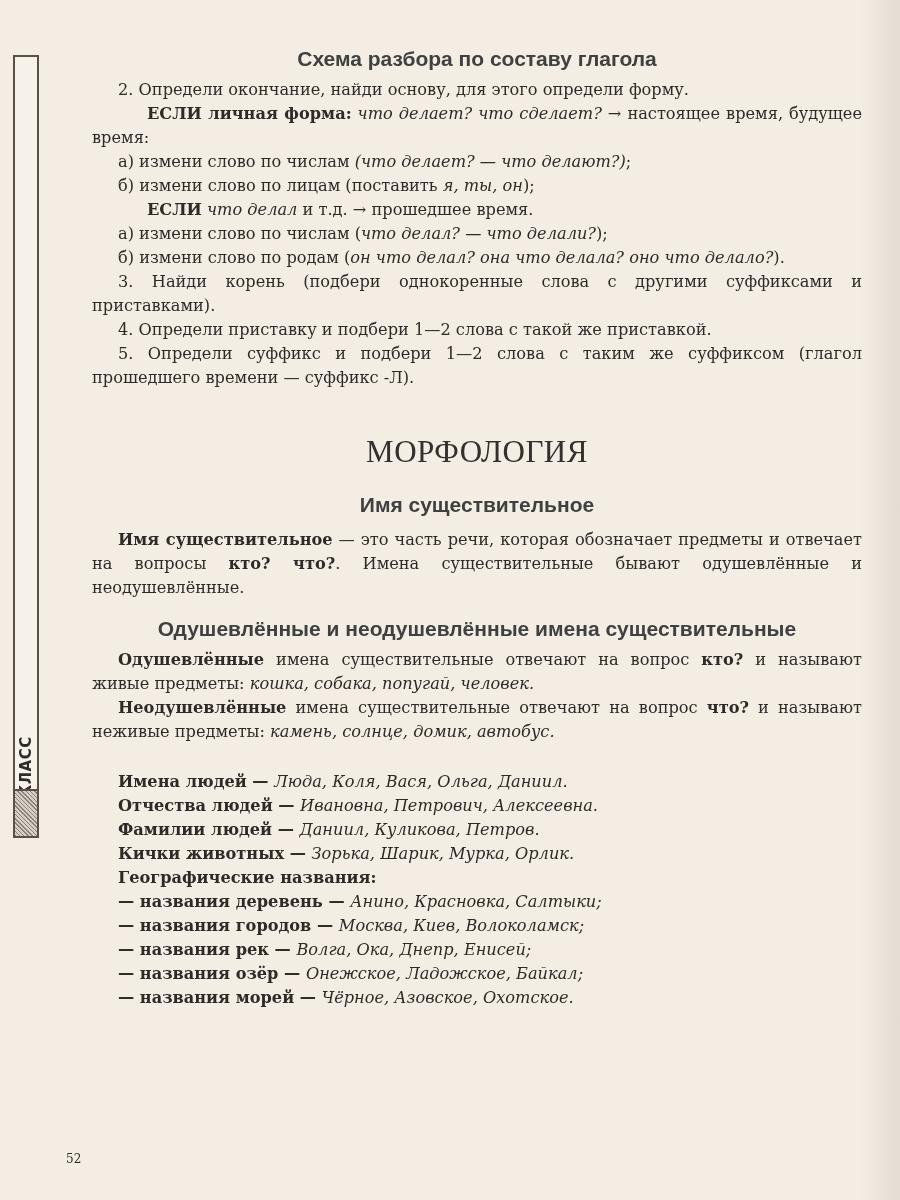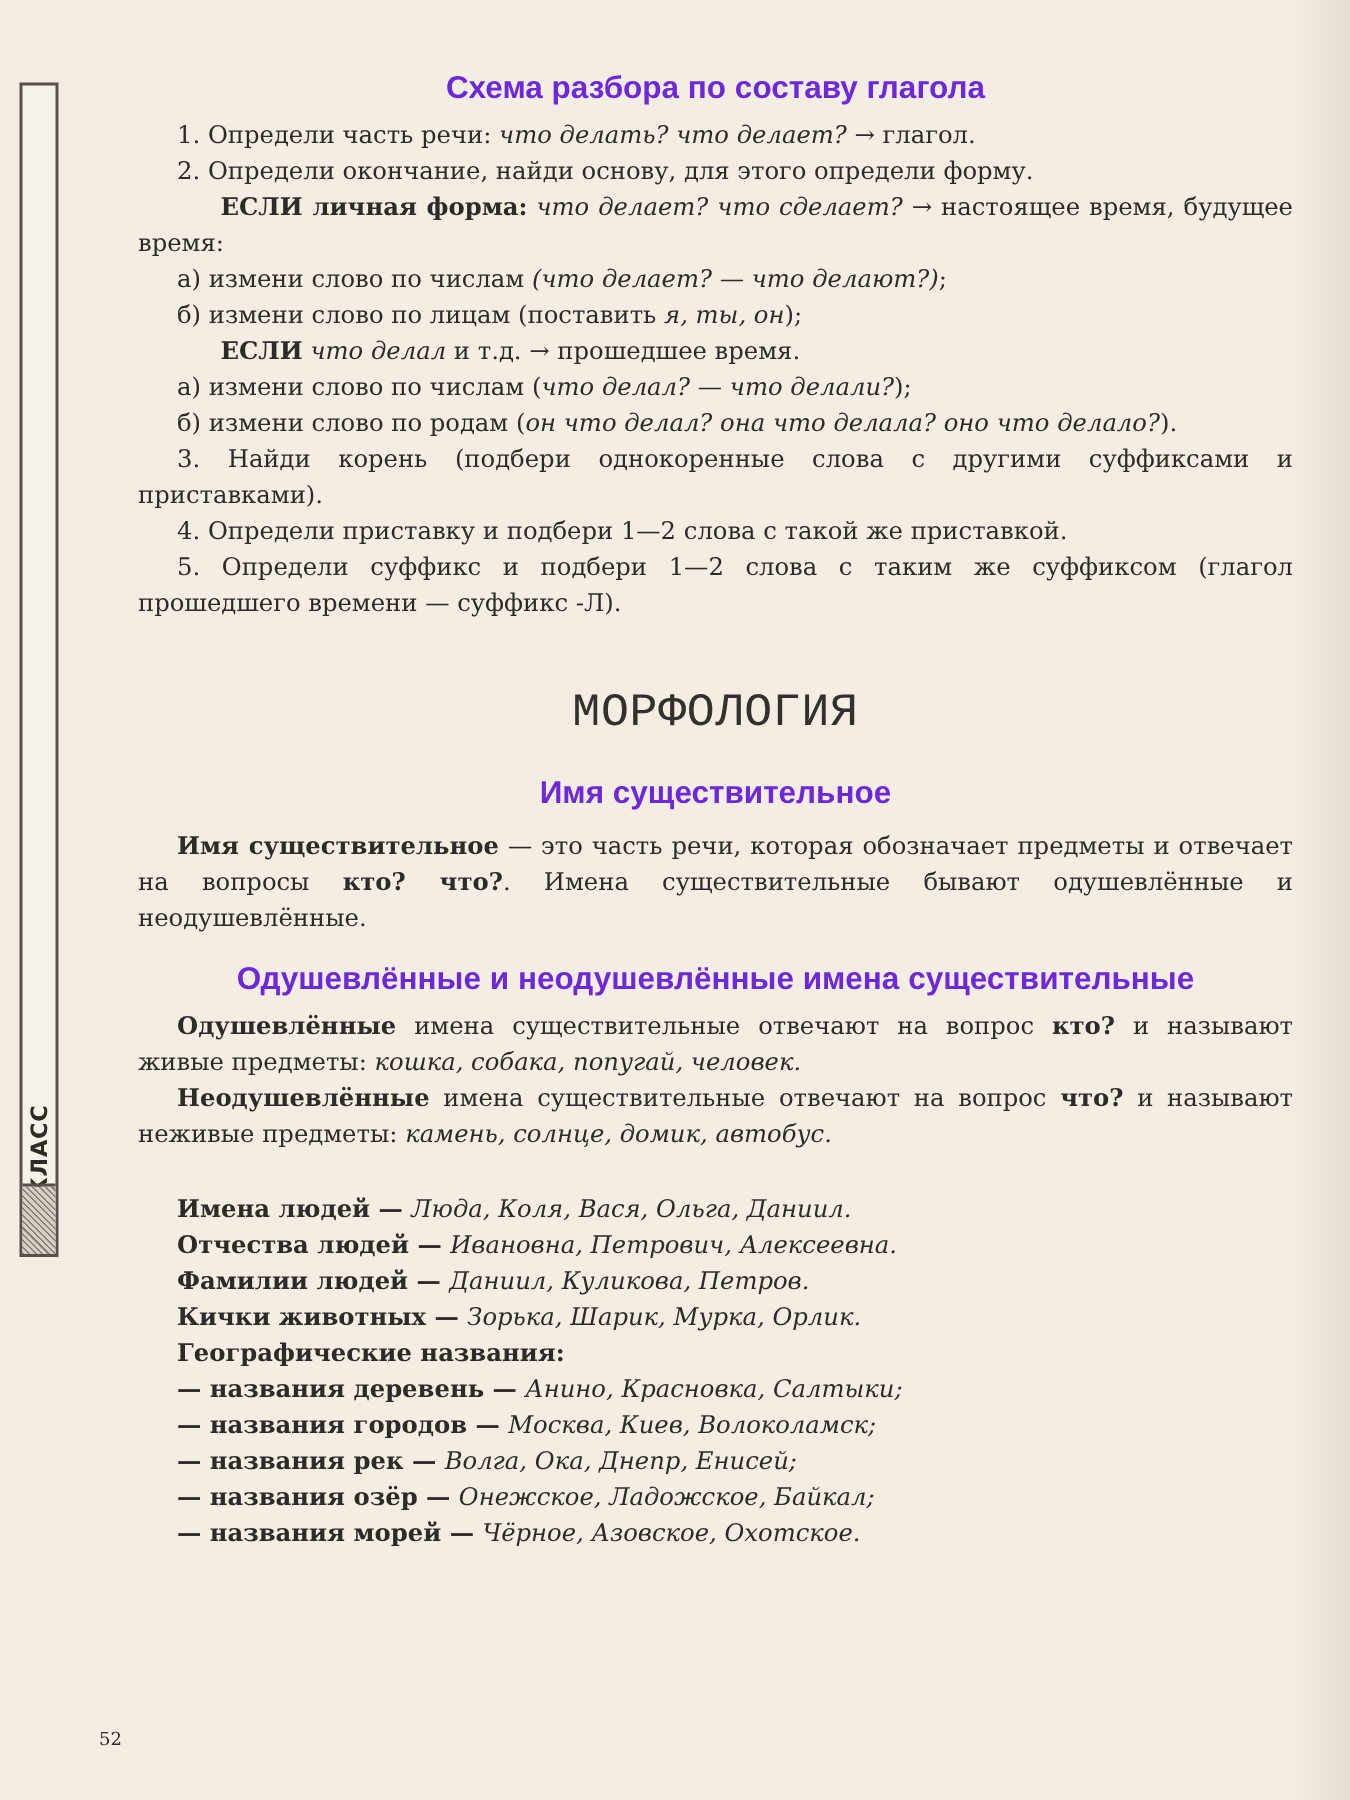--- a/index.html
+++ b/index.html
@@ -33,24 +33,24 @@
   .content {
     position: absolute; left: 92px; top: 44px; width: 770px;
     font-size: 16.2px; line-height: 24px;
   }
   .content p { margin: 0; text-align: justify; }
   .ind { text-indent: 26px; }
   .ind2 { text-indent: 55px; }
   .h2 {
     font-family: "Liberation Sans", "DejaVu Sans", sans-serif;
     font-weight: bold; font-size: 21px; text-align: center !important;
-    line-height: 30px; color: #6d28d9;
+    line-height: 30px; color: #404040;
   }
   .h1 {
-    font-family: Liberation Mono, monospace;
+    font-family: Liberation Serif, serif;
     font-weight: normal; font-size: 31px; text-align: center !important;
     line-height: 40px; color: #33302e; letter-spacing: 0.5px;
   }
   b { font-weight: bold; }
   i { font-style: italic; }
   .page-num {
     position: absolute; left: 66px; top: 1152px; font-size: 12px;
     font-family: "DejaVu Serif", serif;
   }
   .list p { text-indent: 0; padding-left: 26px; }
@@ -62,21 +62,20 @@
 
 <div class="side-tab">
   <span class="label">3 КЛАСС</span>
   <div class="hatch"></div>
 </div>
 
 <div class="content">
 
   <p class="h2">Схема разбора по составу глагола</p>
   <div style="height:4px"></div>
-  <p class="ind"><span>1. Определи часть речи: </span><i>что делать? что делает?</i><span> → </span><span>глагол.</span></p>
   <p class="ind">2. Определи окончание, найди основу, для этого определи форму.</p>
   <p class="ind2"><b>ЕСЛИ личная форма:</b><i> что делает? что сделает?</i><span> → </span><span>настоящее время, будущее время:</span></p>
   <p class="ind"><span>а) измени слово по числам </span><i>(что делает? — что делают?)</i><span>;</span></p>
   <p class="ind"><span>б) измени слово по лицам (поставить </span><i>я, ты, он</i><span>);</span></p>
   <p class="ind2"><b>ЕСЛИ</b><i> что делал</i><span> и т.д. → </span><span> прошедшее время.</span></p>
   <p class="ind"><span>а) измени слово по числам (</span><i>что делал? — что делали?</i><span>);</span></p>
   <p class="ind"><span>б) измени слово по родам (</span><i>он что делал? она что делала? оно что делало?</i><span>).</span></p>
   <p class="ind">3. Найди корень (подбери однокоренные слова с другими суффиксами и приставками).</p>
   <p class="ind">4. Определи приставку и подбери 1—2 слова с такой же приставкой.</p>
   <p class="ind">5. Определи суффикс и подбери 1—2 слова с таким же суффиксом (глагол прошедшего времени — суффикс -Л).</p>

